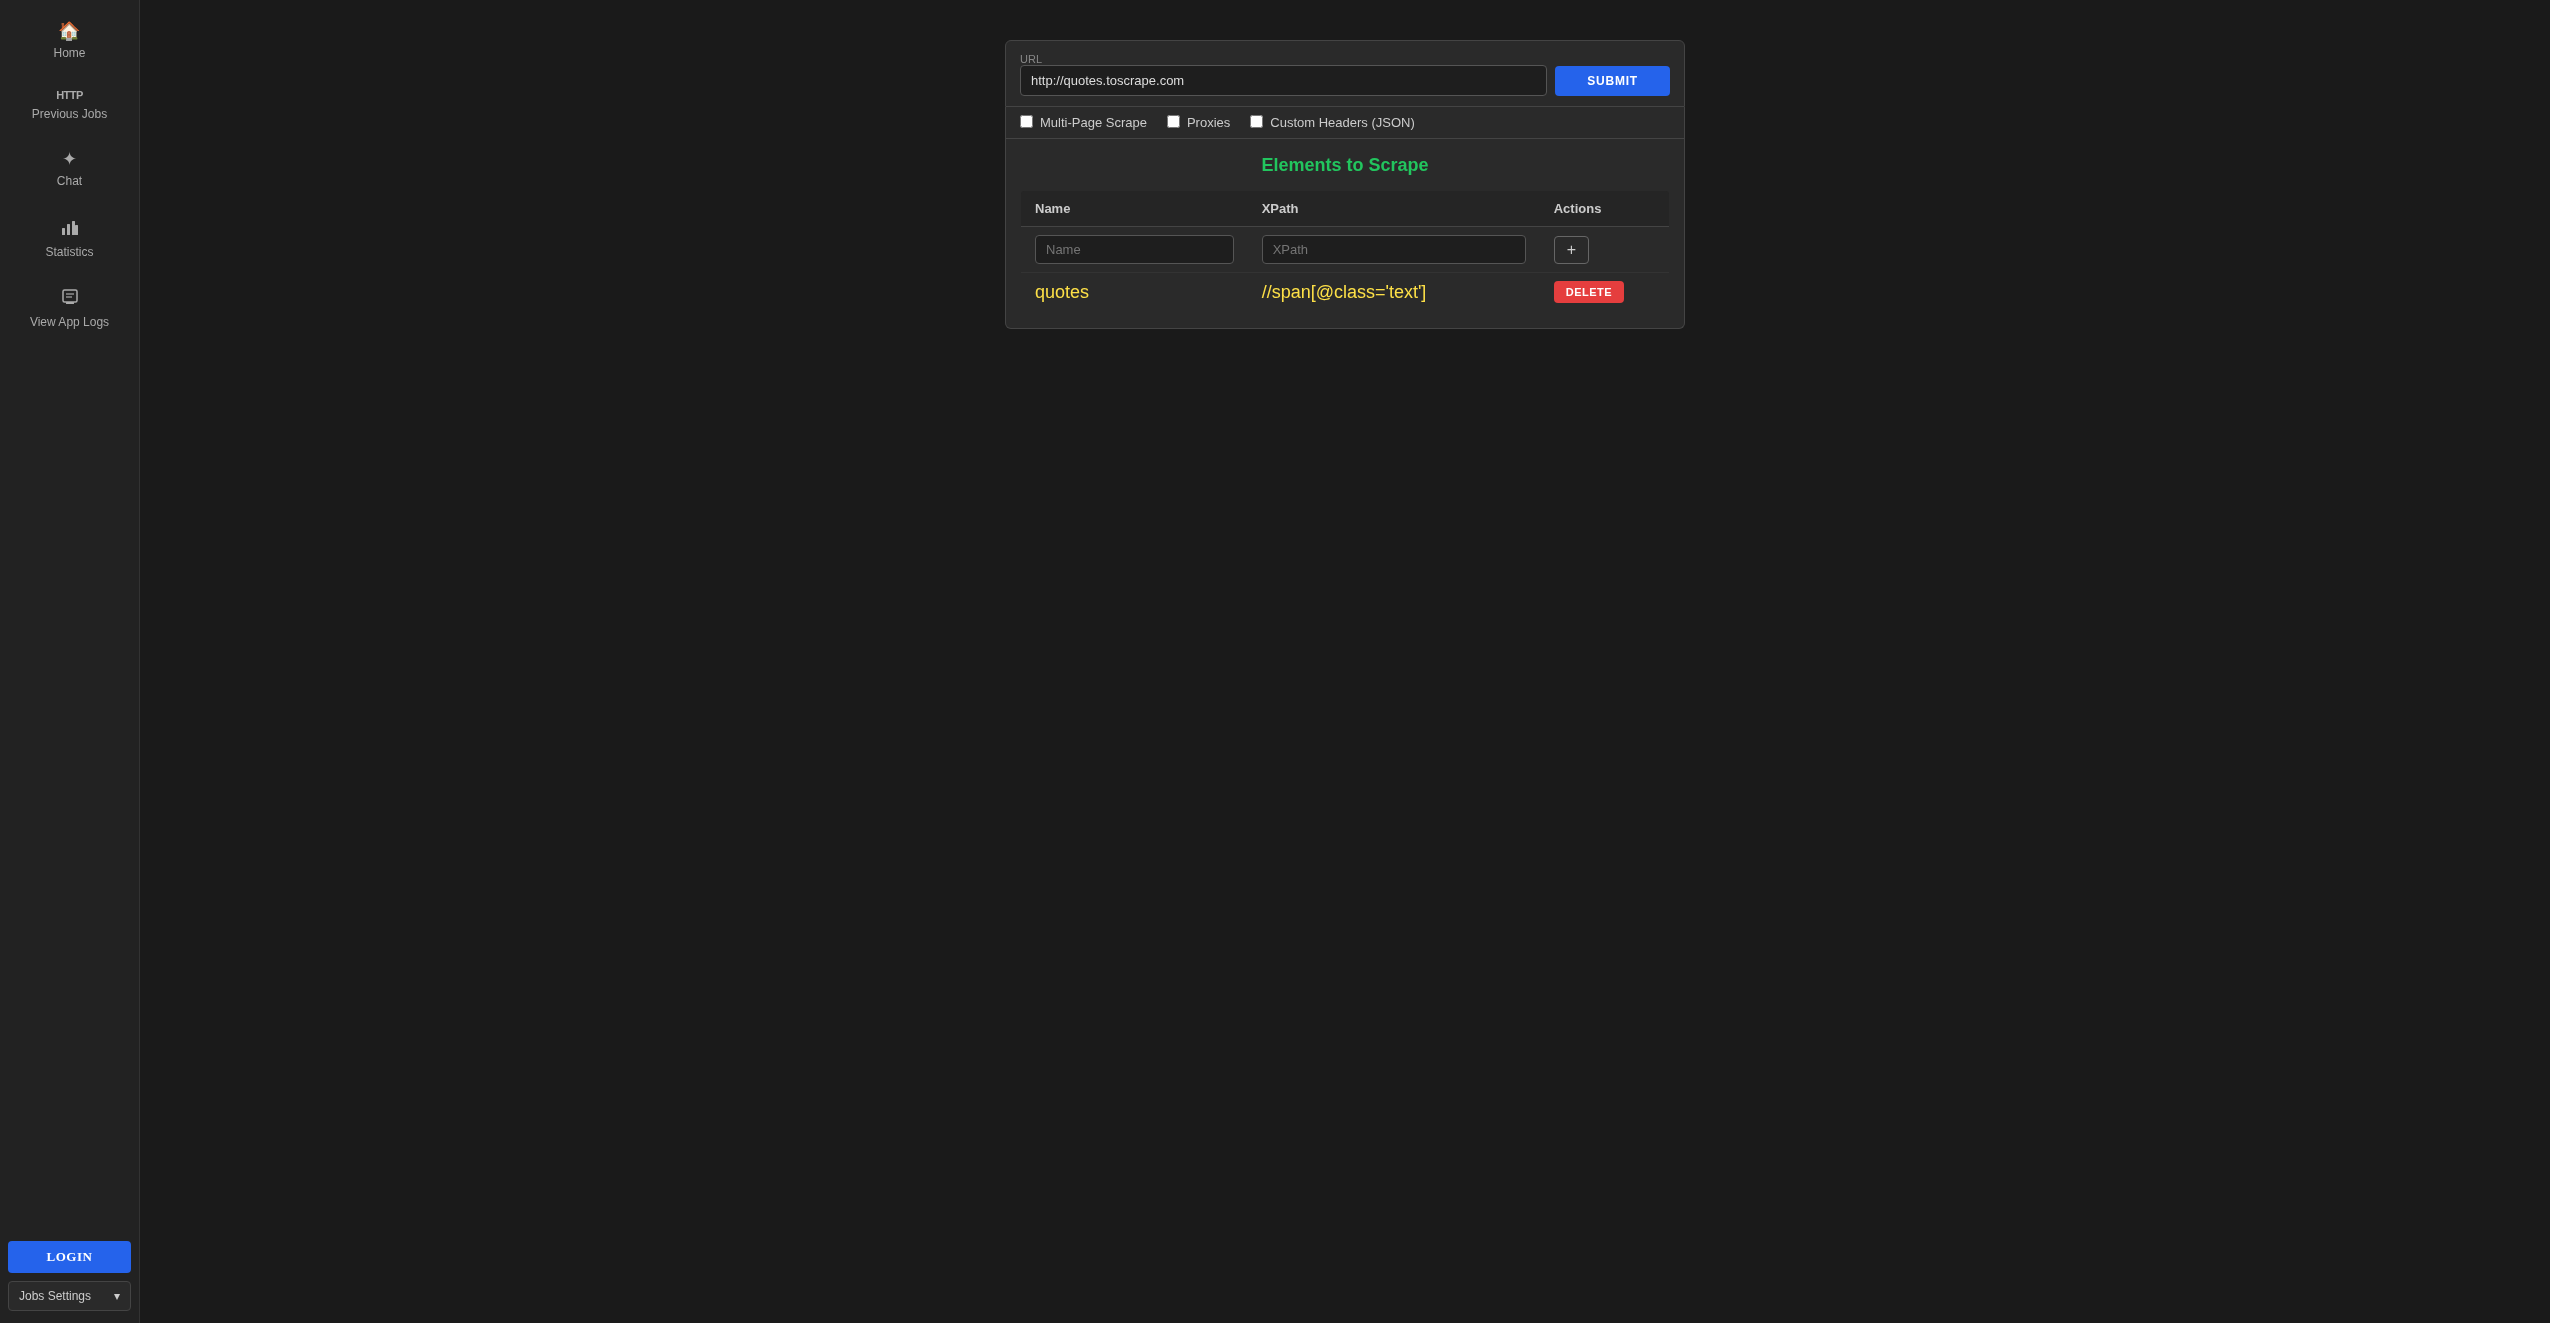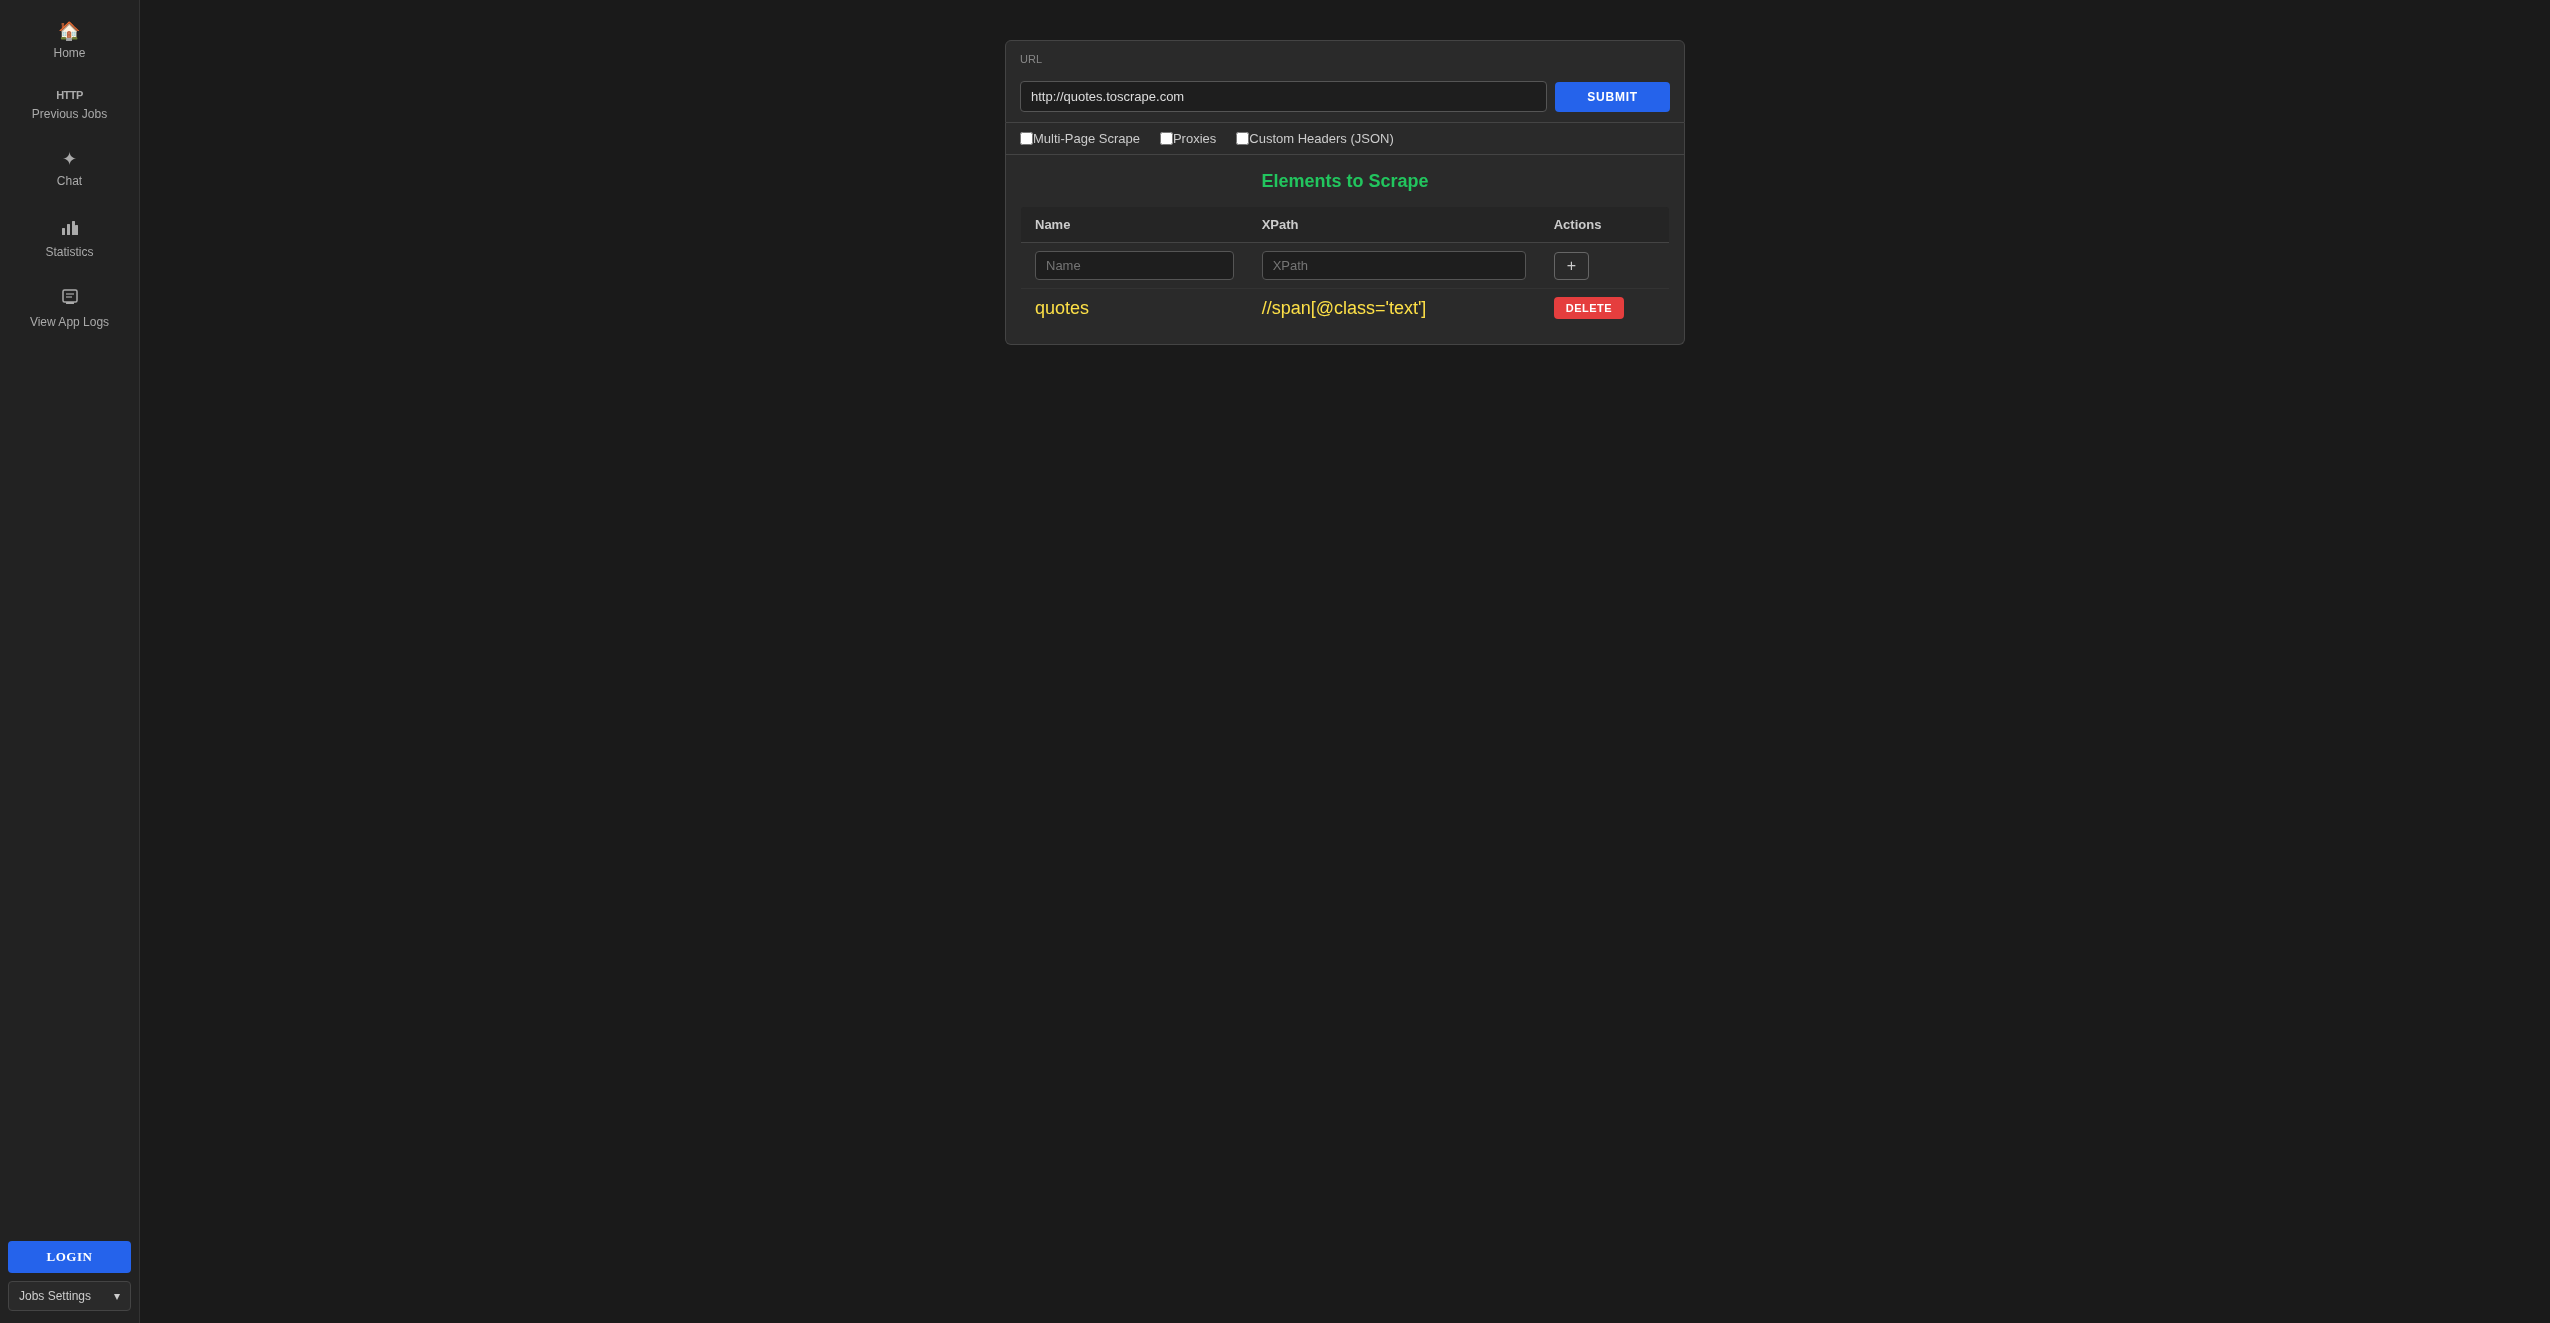--- a/index.html
+++ b/index.html
@@ -117,21 +117,21 @@
     .url-section {
       background: #2a2a2a;
       border: 1px solid #444;
       border-radius: 6px 6px 0 0;
       padding: 12px 14px 10px 14px;
     }
 
     .url-label {
       font-size: 11px;
       color: #888;
-      margin-bottom: 16px;
+      margin-bottom: 0;
     }
 
     .url-row {
       display: flex;
       gap: 8px;
       align-items: center;
     }
 
     .url-input {
       flex: 1;
@@ -163,22 +163,22 @@
       border: 1px solid #444;
       border-top: none;
       padding: 8px 14px;
       display: flex;
       gap: 20px;
       align-items: center;
     }
 
     .checkbox-label {
       display: flex;
-      align-items: center;
-      gap: 0;
+      align-items: flex-start;
+      gap: 7px;
       cursor: pointer;
       color: #ccc;
       font-size: 13px;
     }
 
     .checkbox-label input[type="checkbox"] {
       width: 13px;
       height: 13px;
       cursor: pointer;
       accent-color: #2563eb;

